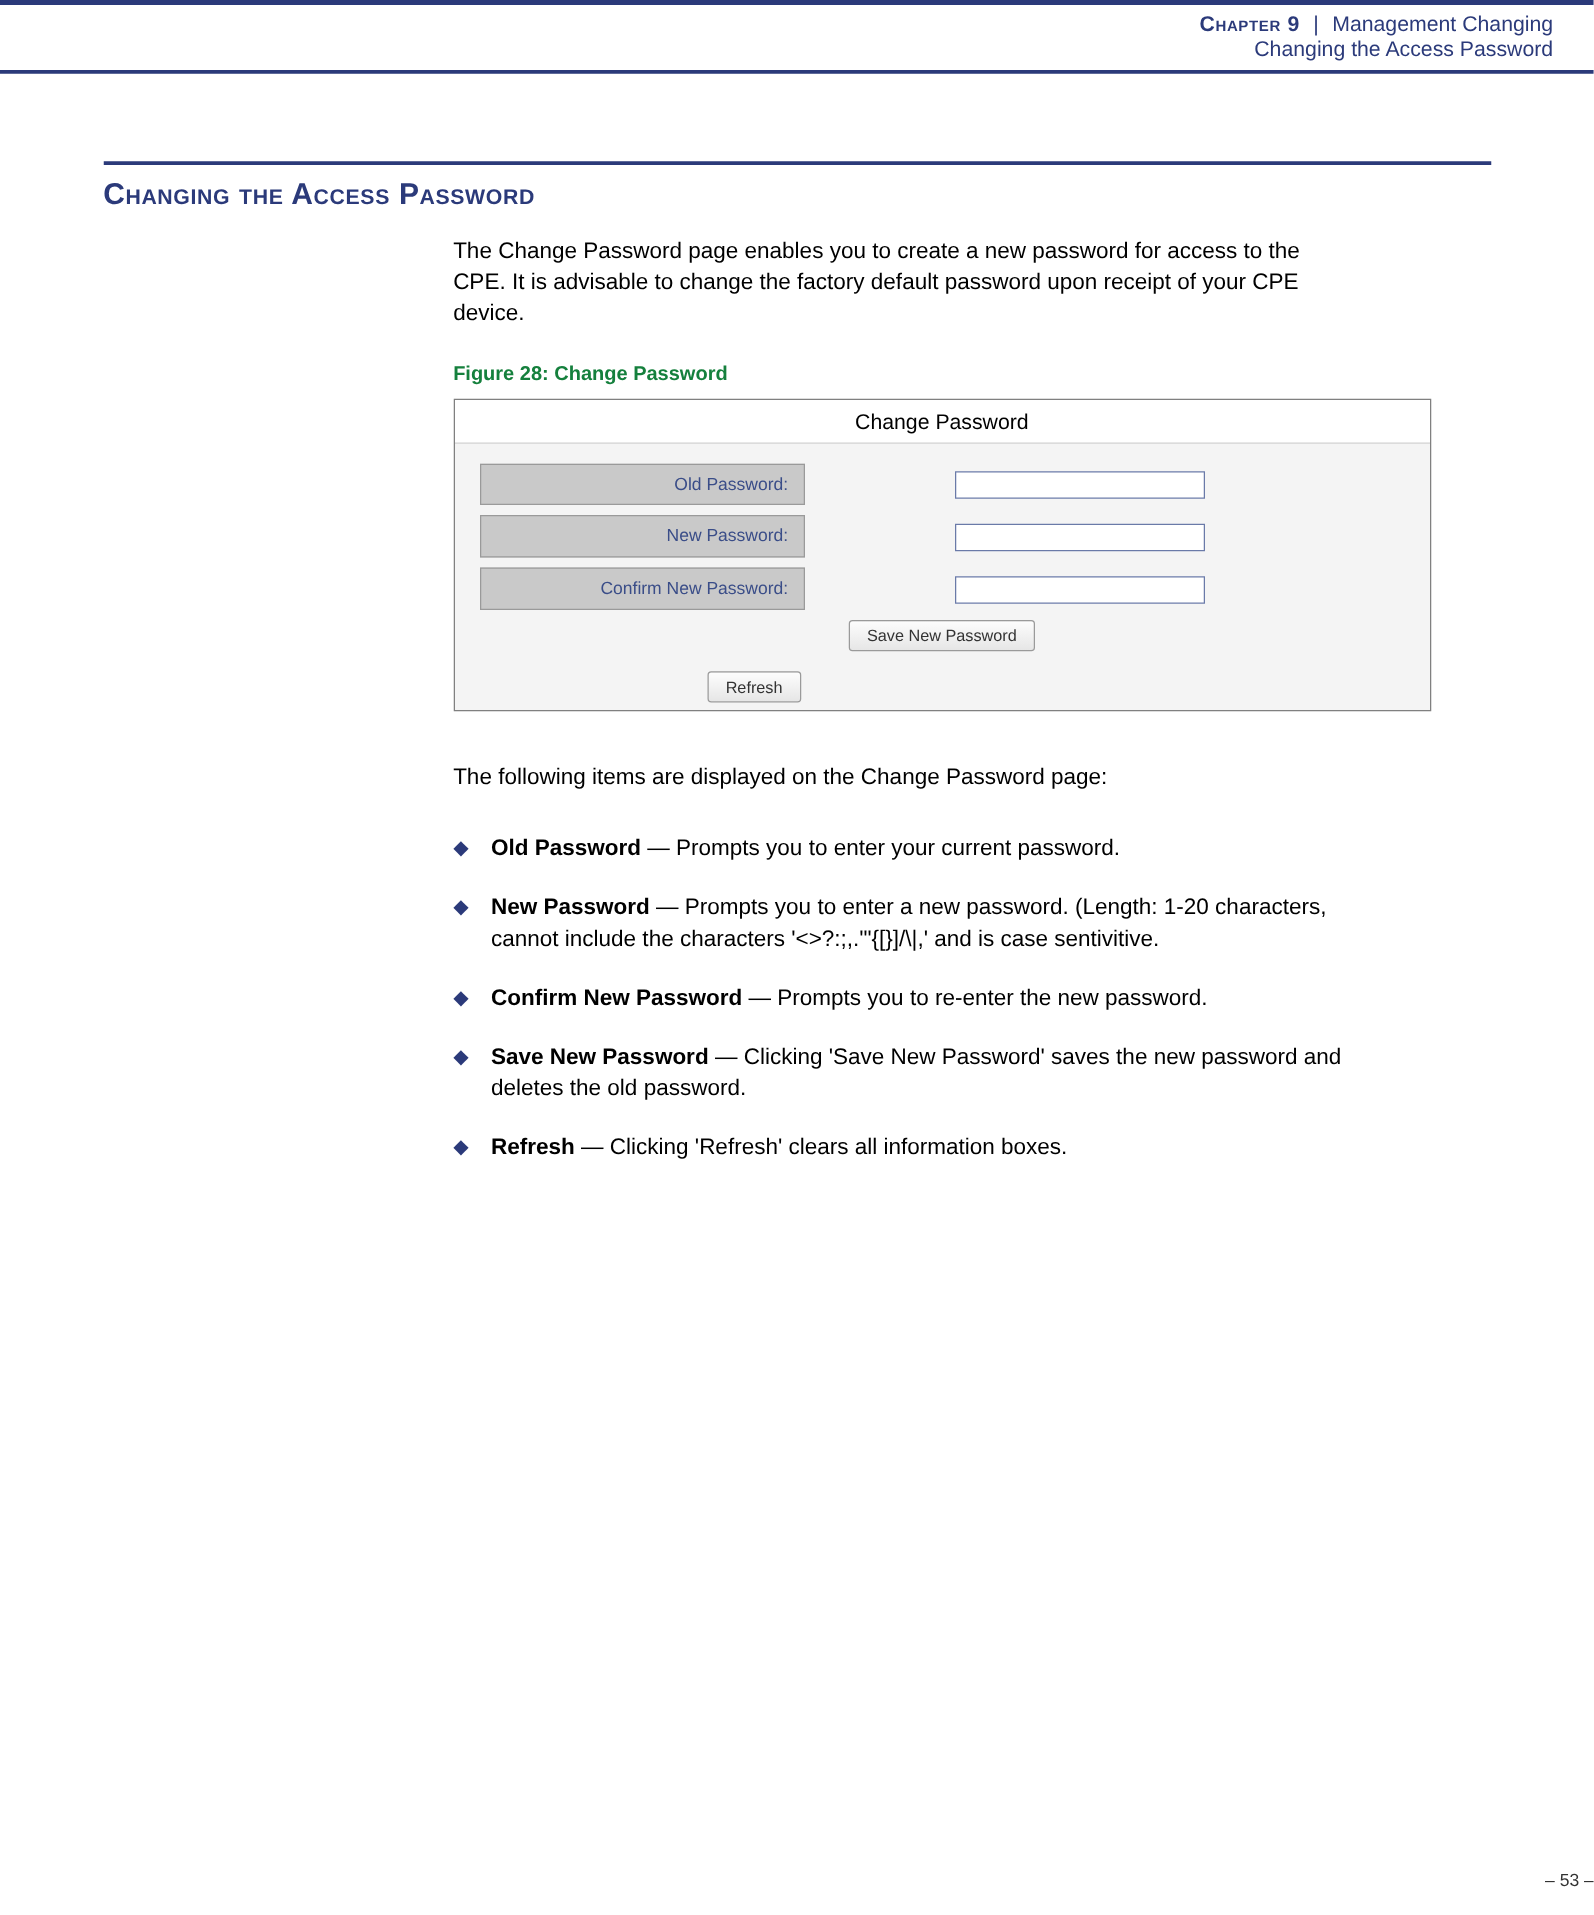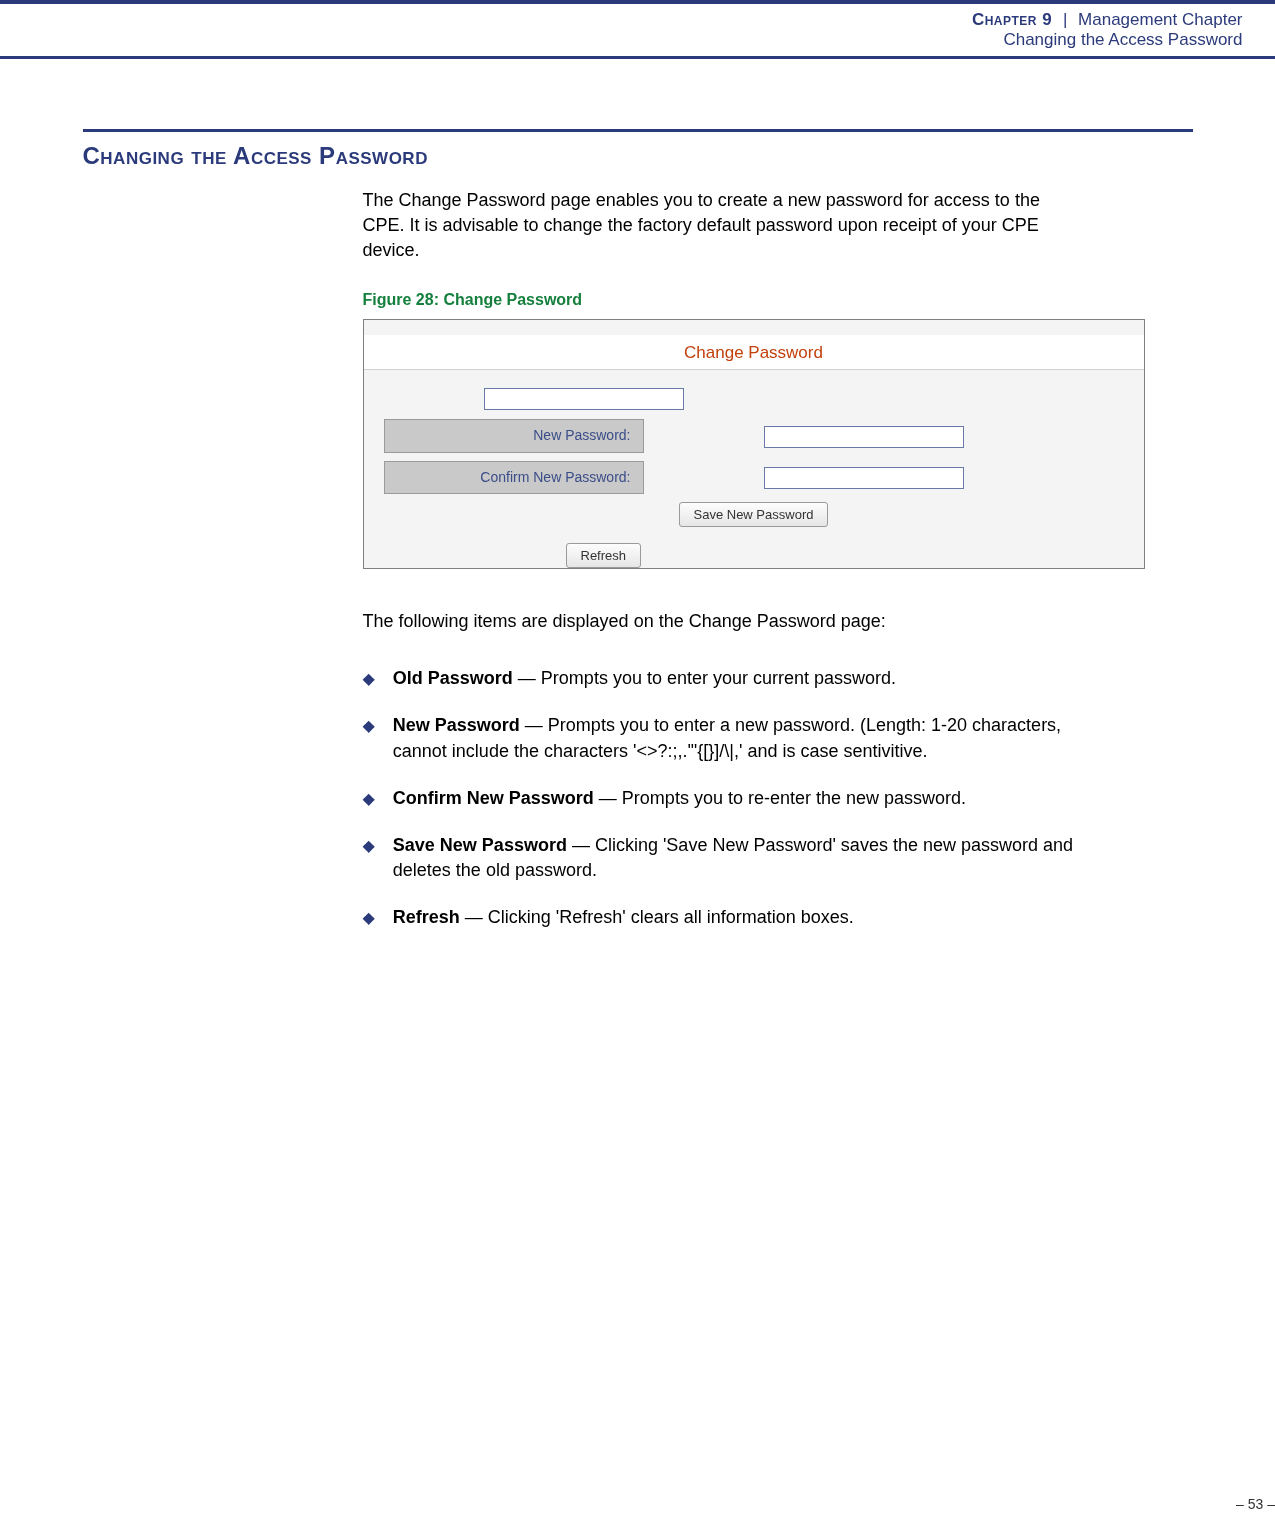--- a/index.html
+++ b/index.html
@@ -82,25 +82,24 @@
     width: 780px;
     height: 248px;
     background: #f4f4f4;
     position: relative;
     font-family: Arial, Helvetica, sans-serif;
     margin-bottom: 40px;
   }
   .fig-title {
     text-align: center;
     font-size: 17px;
-    color: #c2410c;
+    color: #000000;
     padding: 6px 0 4px;
     background: #fff;
     border-bottom: 1px solid #d0d0d0;
-    margin-top: 15px;
   }
   .fig-body {
     padding: 16px 0 0 0;
   }
   .fig-row {
     display: flex;
     align-items: center;
     margin-bottom: 8px;
   }
   .fig-label-cell {
@@ -179,38 +178,39 @@
     color: #333;
   }
 </style>
 </head>
 <body>
 
 <div class="page-header">
   <div class="page-header-inner">
     <span class="chapter-label">Chapter 9</span>
     <span class="sep">|</span>
-    <span class="chapter-title">Management Chapter</span>
+    <span class="chapter-title">Management Changing</span>
     <div class="sub-line">Changing the Access Password</div>
   </div>
 </div>
 
 <div class="content">
   <div class="section-rule"></div>
   <div class="section-heading">Changing the Access Password</div>
 
   <div class="body-block">
     <div class="intro-para">The Change Password page enables you to create a new password for access to the CPE. It is advisable to change the factory default password upon receipt of your CPE device.</div>
 
     <div class="figure-caption">Figure 28:  Change Password</div>
 
     <div class="figure-box">
       <div class="fig-title">Change Password</div>
       <div class="fig-body">
         <div class="fig-row">
+          <div class="fig-label-cell">Old Password:</div>
           <div class="fig-input-cell"><input class="fig-input" value="" style=""></div>
         </div>
         <div class="fig-row">
           <div class="fig-label-cell">New Password:</div>
           <div class="fig-input-cell"><input class="fig-input" value="" style=""></div>
         </div>
         <div class="fig-row">
           <div class="fig-label-cell">Confirm New Password:</div>
           <div class="fig-input-cell"><input class="fig-input" value="" style=""></div>
         </div>

